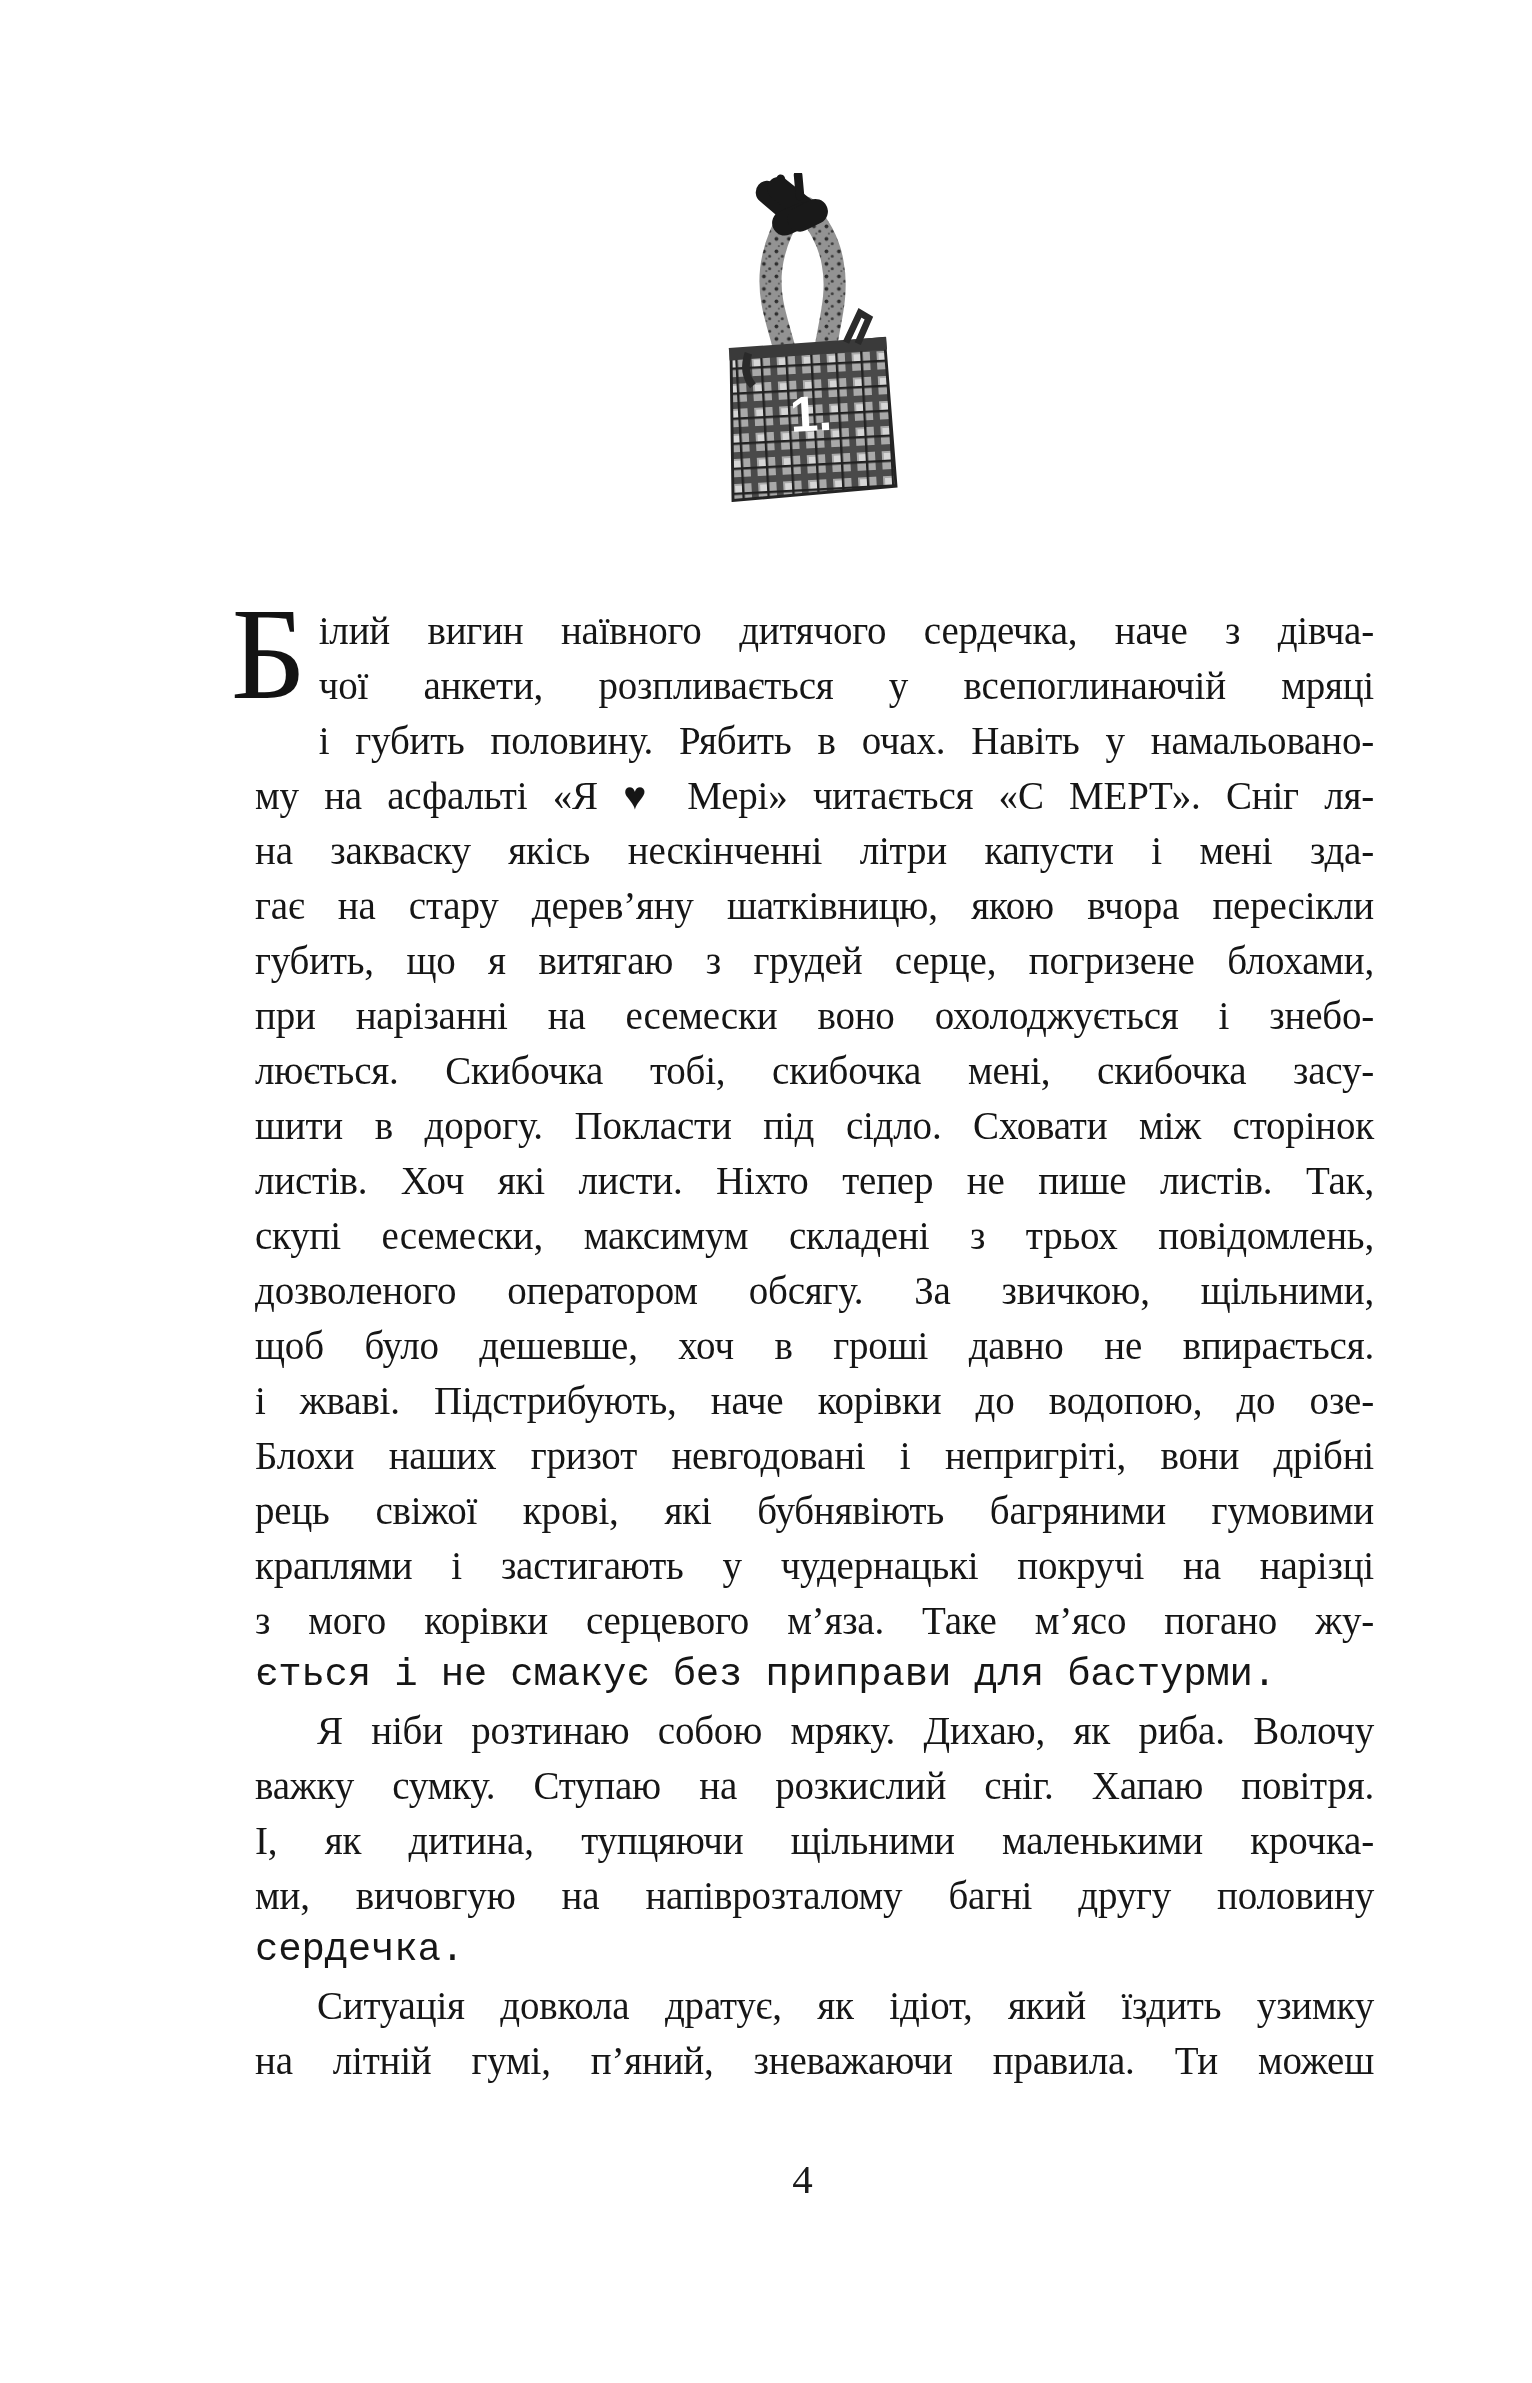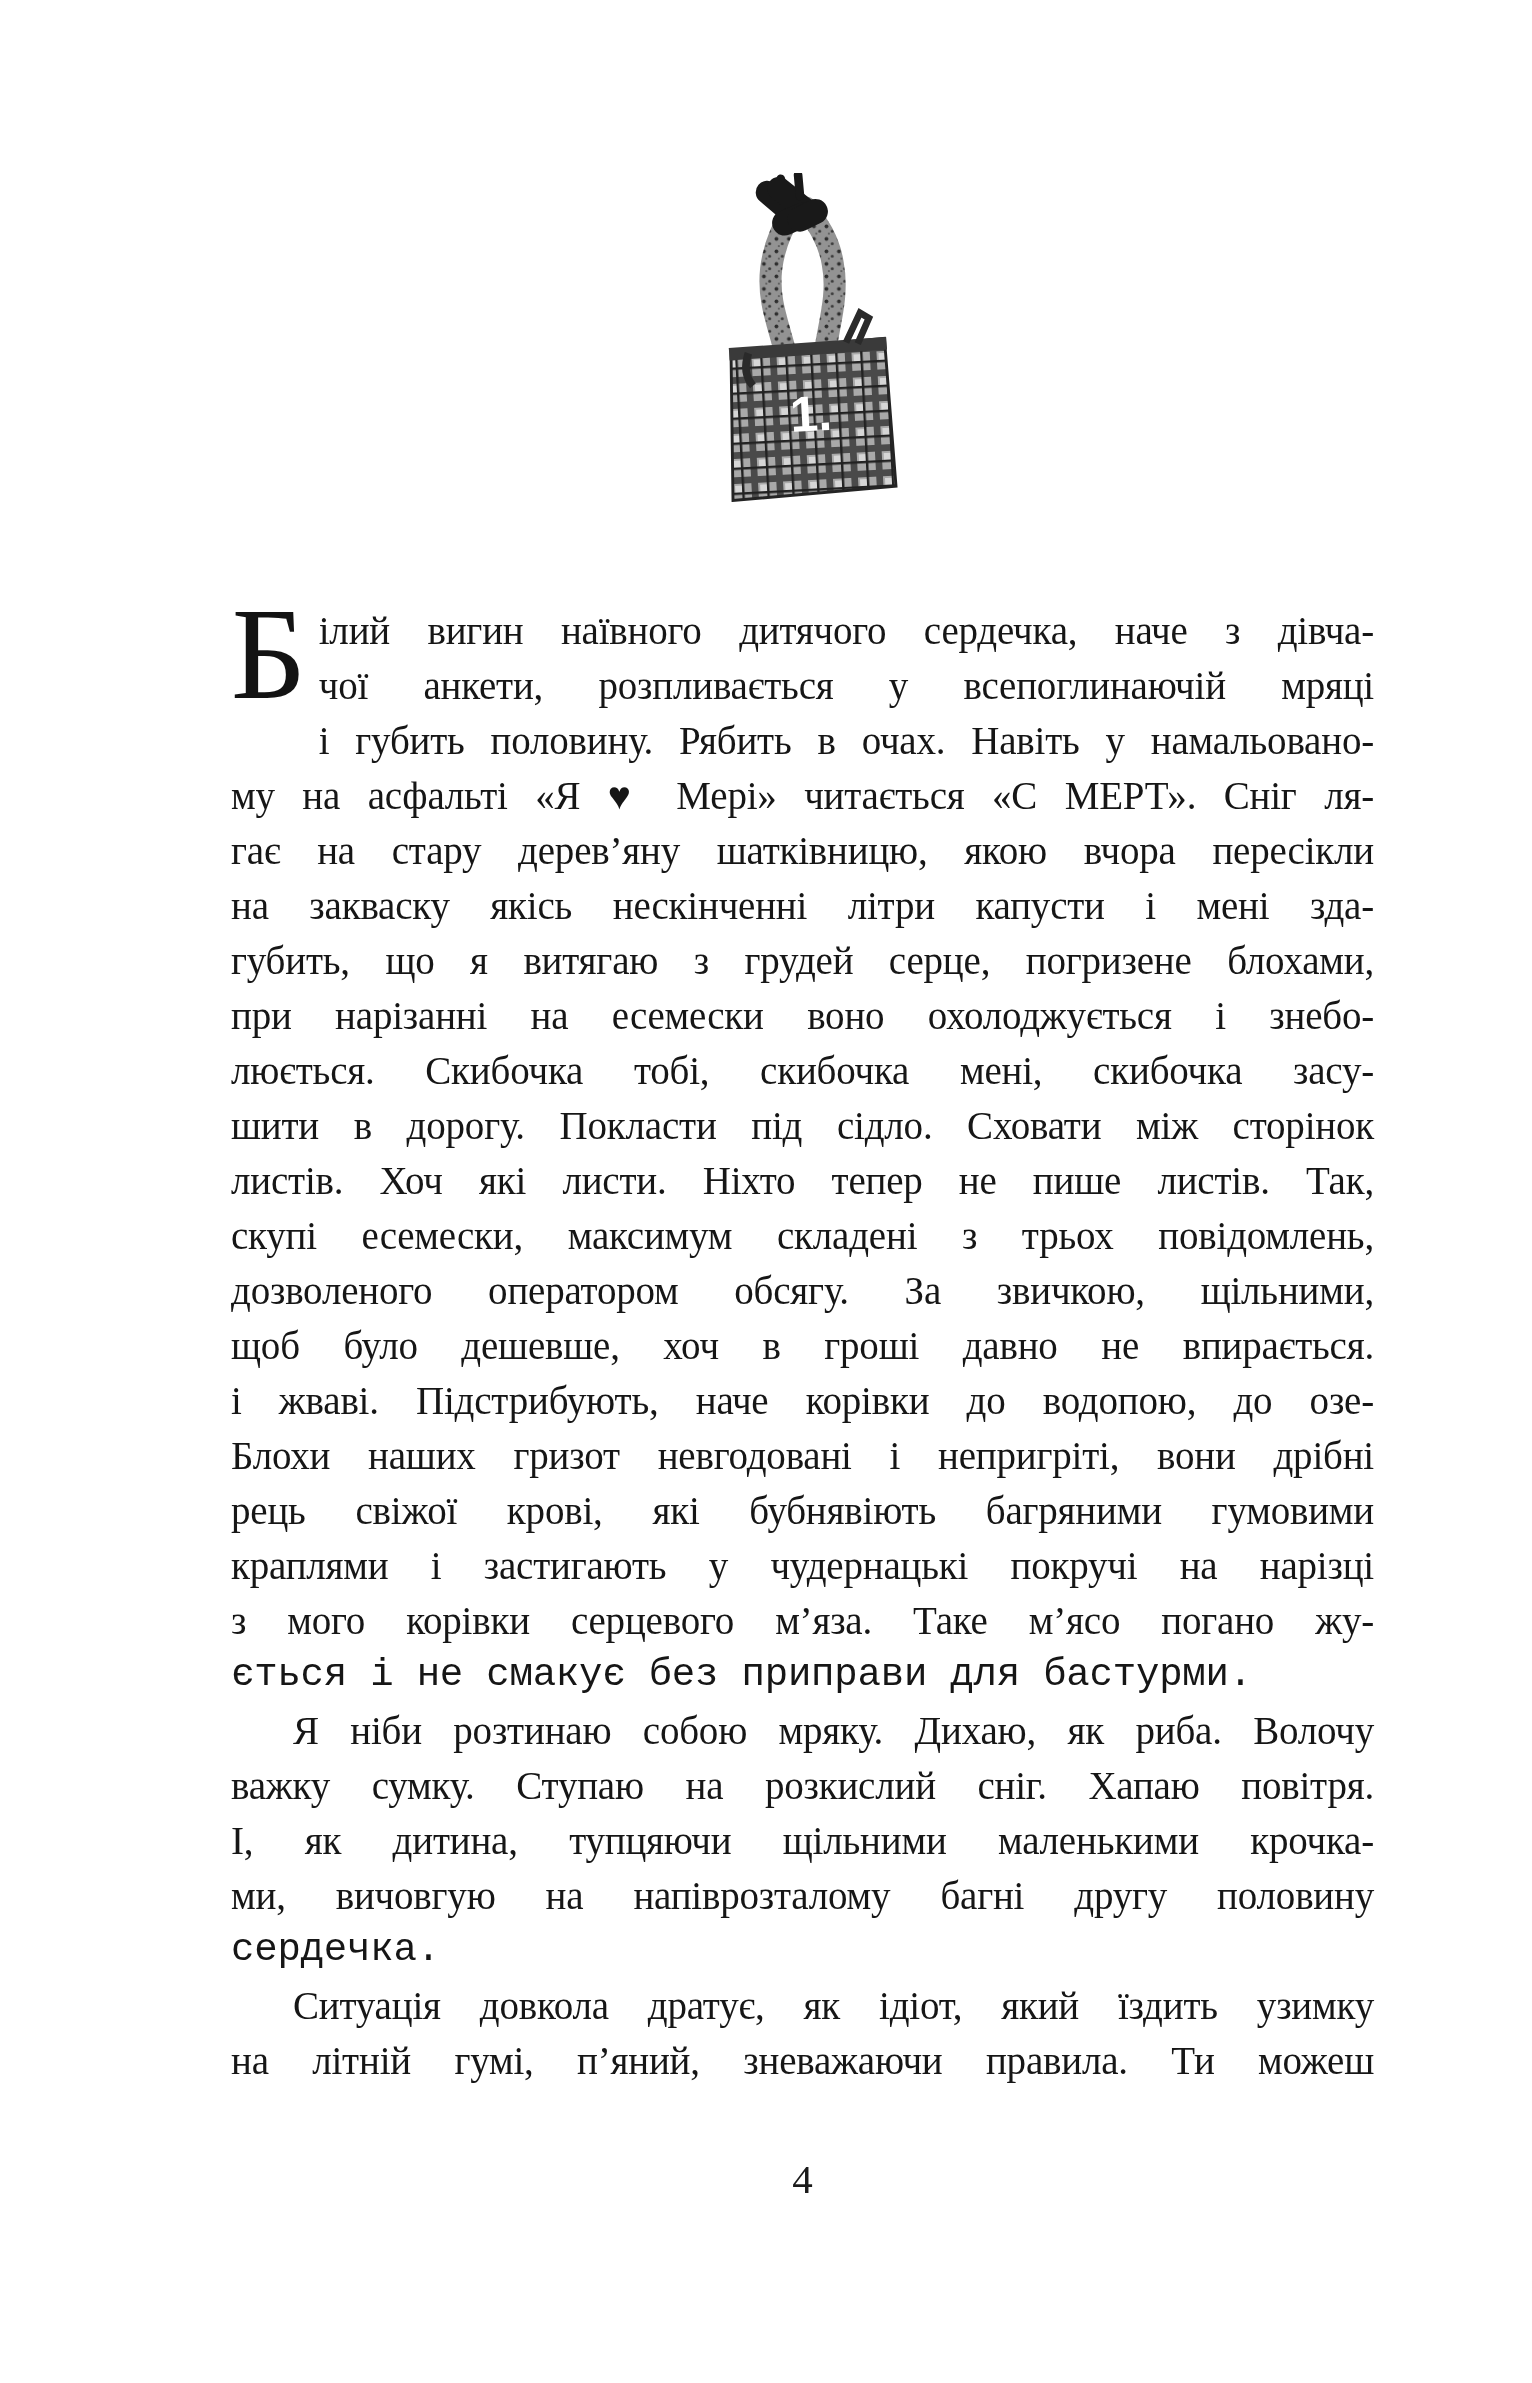--- a/index.html
+++ b/index.html
@@ -29,20 +29,21 @@
   }
   .para{margin:0;padding:0;}
   .line{
     height:55px;
     line-height:55px;
     text-align:justify;
     text-align-last:justify;
     text-justify:inter-word;
     white-space:normal;
     letter-spacing:-0.2px;
+    margin-left:24px;
   }
   .line.flush{text-align-last:left;font-family:Liberation Mono, monospace;}
   .line.indent{text-indent:62px;}
   .dropcap{
     float:left;
     font-size:131px;
     line-height:96px;
     height:109px;
     padding-top:2.9px;
     margin-right:12.5px;
@@ -108,22 +109,22 @@
     </svg>
   </div>
 
   <div class="textblock">
       <div class="para">
         <span class="dropcap">Б</span>
         <div class="line">ілий вигин наївного дитячого сердечка, наче з дівча-</div>
         <div class="line">чої анкети, розпливається у всепоглинаючій мряці</div>
         <div class="line">і губить половину. Рябить в очах. Навіть у намальовано-</div>
         <div class="line">му на асфальті «Я ♥ Мері» читається «С МЕРТ». Сніг ля-</div>
+        <div class="line">на закваску якісь нескінченні літри капусти і мені зда-</div>
         <div class="line">гає на стару дерев’яну шатківницю, якою вчора пересікли</div>
-        <div class="line">на закваску якісь нескінченні літри капусти і мені зда-</div>
         <div class="line">губить, що я витягаю з грудей серце, погризене блохами,</div>
         <div class="line">при нарізанні на есемески воно охолоджується і знебо-</div>
         <div class="line">люється. Скибочка тобі, скибочка мені, скибочка засу-</div>
         <div class="line">шити в дорогу. Покласти під сідло. Сховати між сторінок</div>
         <div class="line">листів. Хоч які листи. Ніхто тепер не пише листів. Так,</div>
         <div class="line">скупі есемески, максимум складені з трьох повідомлень,</div>
         <div class="line">дозволеного оператором обсягу. За звичкою, щільними,</div>
         <div class="line">щоб було дешевше, хоч в гроші давно не впирається.</div>
         <div class="line">і жваві. Підстрибують, наче корівки до водопою, до озе-</div>
         <div class="line">Блохи наших гризот невгодовані і непригріті, вони дрібні</div>

